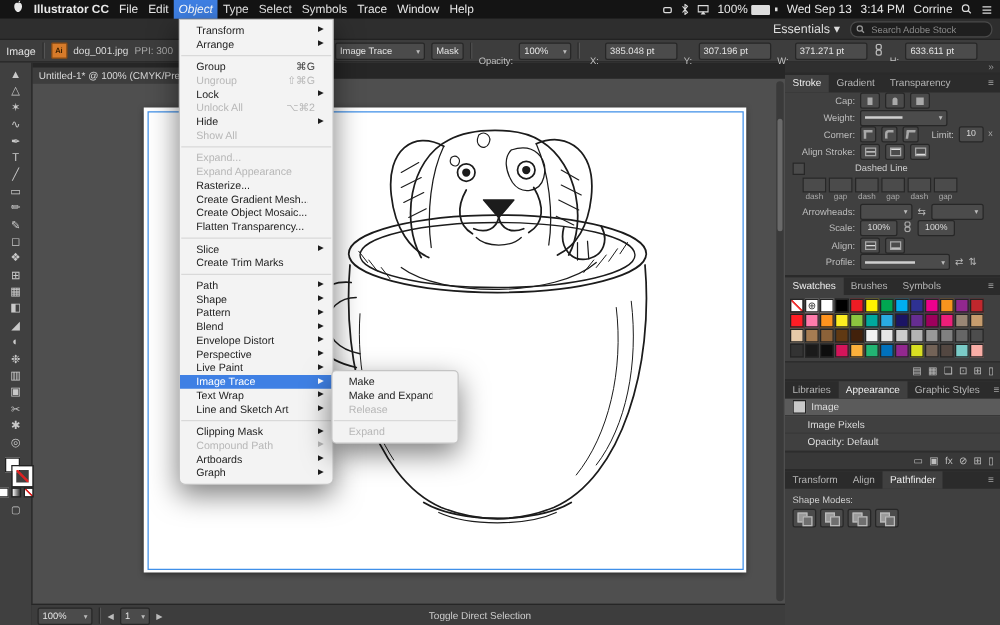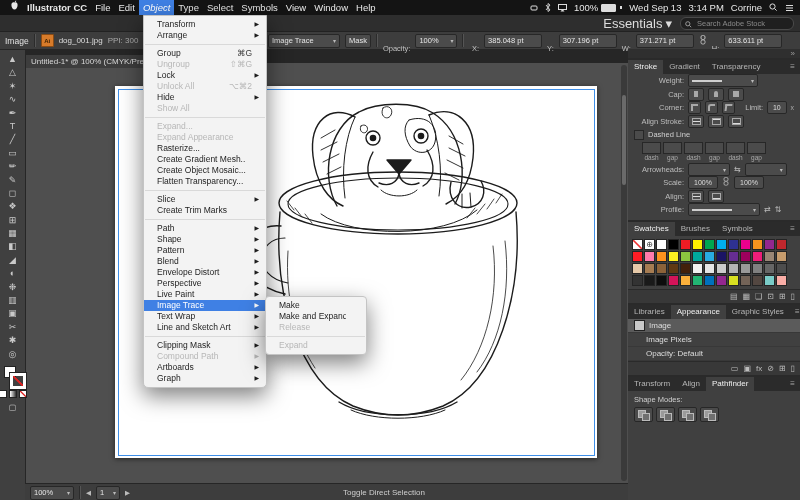--- a/index.html
+++ b/index.html
@@ -13,21 +13,21 @@
   .mb-item.active{background:#3f80e4;color:#fff;font-style:italic;}
   .mb-right{margin-left:auto;display:flex;align-items:center;gap:7px;}
   .mb-right svg{display:block;}
   .batt{display:flex;align-items:center;gap:3px;}
   .batt-body{width:13px;height:6px;border:1px solid #ddd;border-radius:1px;background:#ddd;position:relative;}
   .batt-nub{width:2px;height:3px;background:#ddd;margin-left:1px;}
   
   .appbar{position:absolute;left:0;top:15px;right:0;height:16px;background:#2e2e2e;border-bottom:1px solid #222;
           display:flex;align-items:center;z-index:5;}
   .appbar-right{margin-left:auto;display:flex;align-items:center;gap:8px;padding-right:6px;}
-  .workspace{font-size:13px;color:#ddd;display:flex;gap:3px;align-items:center;}
+  .workspace{font-size:10px;color:#ddd;display:flex;gap:3px;align-items:center;}
   .searchbox{width:104px;height:11px;background:#1f1f1f;border:1px solid #4a4a4a;border-radius:6px;
              display:flex;align-items:center;padding:0 4px;gap:3px;}
   .searchbox input{background:transparent;border:0;outline:0;color:#bbb;font-size:7.5px;width:100%;
                    font-family:"Liberation Sans",sans-serif;}
   .searchbox input::placeholder{color:#8a8a8a;}
   
   .controlbar{position:absolute;left:0;top:32px;right:0;height:17px;background:#3d3d3d;
               border-bottom:1px solid #262626;z-index:5;font-size:8px;}
   .cb-g{position:absolute;top:0;height:17px;display:flex;align-items:center;gap:5px;}
   .cb-label{color:#e3e3e3;font-size:8.5px;}
@@ -156,21 +156,21 @@
         </svg>
     </span>
     <div style="display:flex;">
       <span class="mb-item bold">Illustrator CC</span>
         <span class="mb-item">File</span>
         <span class="mb-item">Edit</span>
         <span class="mb-item active">Object</span>
         <span class="mb-item">Type</span>
         <span class="mb-item">Select</span>
         <span class="mb-item">Symbols</span>
-        <span class="mb-item">View</span>
+        <span class="mb-item">Trace</span>
         <span class="mb-item">Window</span>
         <span class="mb-item">Help</span>
     </div>
     <div class="mb-right">
       <span>
           <svg width="8" height="8">
             <rect x="1" y="2" width="6" height="4" rx="1" fill="none" stroke="#ddd"></rect>
           </svg>
         </span>
       <span>
@@ -381,39 +381,39 @@
     <div class="collapsebar">»</div>
 
     <div class="panel">
       <div class="ptabs">
         <span class="ptab active">Stroke</span>
           <span class="ptab">Gradient</span>
           <span class="ptab">Transparency</span>
         <span class="pmenu">≡</span>
       </div>
       <div class="prow">
+        <span class="plab">Cap:</span>
+        <span class="mini mbtn">
+            <i class="capshape"></i>
+          </span>
+        <span class="mini mbtn">
+            <i class="capshape r"></i>
+          </span>
+        <span class="mini mbtn">
+            <i class="capshape s"></i>
+          </span>
+      </div>
+      <div class="prow">
         <span class="plab">Weight:</span>
         <span class="mini dd2" style="width:62px;">
           <span class="lineprev"></span>
           <span class="car">▾</span>
         </span>
       </div>
       <div class="prow">
-        <span class="plab">Cap:</span>
-        <span class="mini mbtn">
-            <i class="capshape"></i>
-          </span>
-        <span class="mini mbtn">
-            <i class="capshape r"></i>
-          </span>
-        <span class="mini mbtn">
-            <i class="capshape s"></i>
-          </span>
-      </div>
-      <div class="prow">
         <span class="plab">Corner:</span>
         <span class="mini mbtn">
             <i class="cornshape"></i>
           </span>
         <span class="mini mbtn">
             <i class="cornshape r"></i>
           </span>
         <span class="mini mbtn">
             <i class="cornshape b"></i>
           </span>
@@ -436,21 +436,21 @@
             </i>
           </span>
         <span class="mini mbtn">
             <i class="alshape">
               <i style="bottom:0;"></i>
             </i>
           </span>
       </div>
       <div class="prow">
         <span class="checkbox"></span>
-        <span style="color:#cfcfcf;font-size:7.5px;">Dashed Line</span>
+        <span style="color:#cfcfcf;font-size:7.5px;margin-left:36px;">Dashed Line</span>
       </div>
       <div class="dashfields">
         <span class="dashf"></span>
           <span class="dashf"></span>
           <span class="dashf"></span>
           <span class="dashf"></span>
           <span class="dashf"></span>
           <span class="dashf"></span>
       </div>
       <div class="dashlabels">

